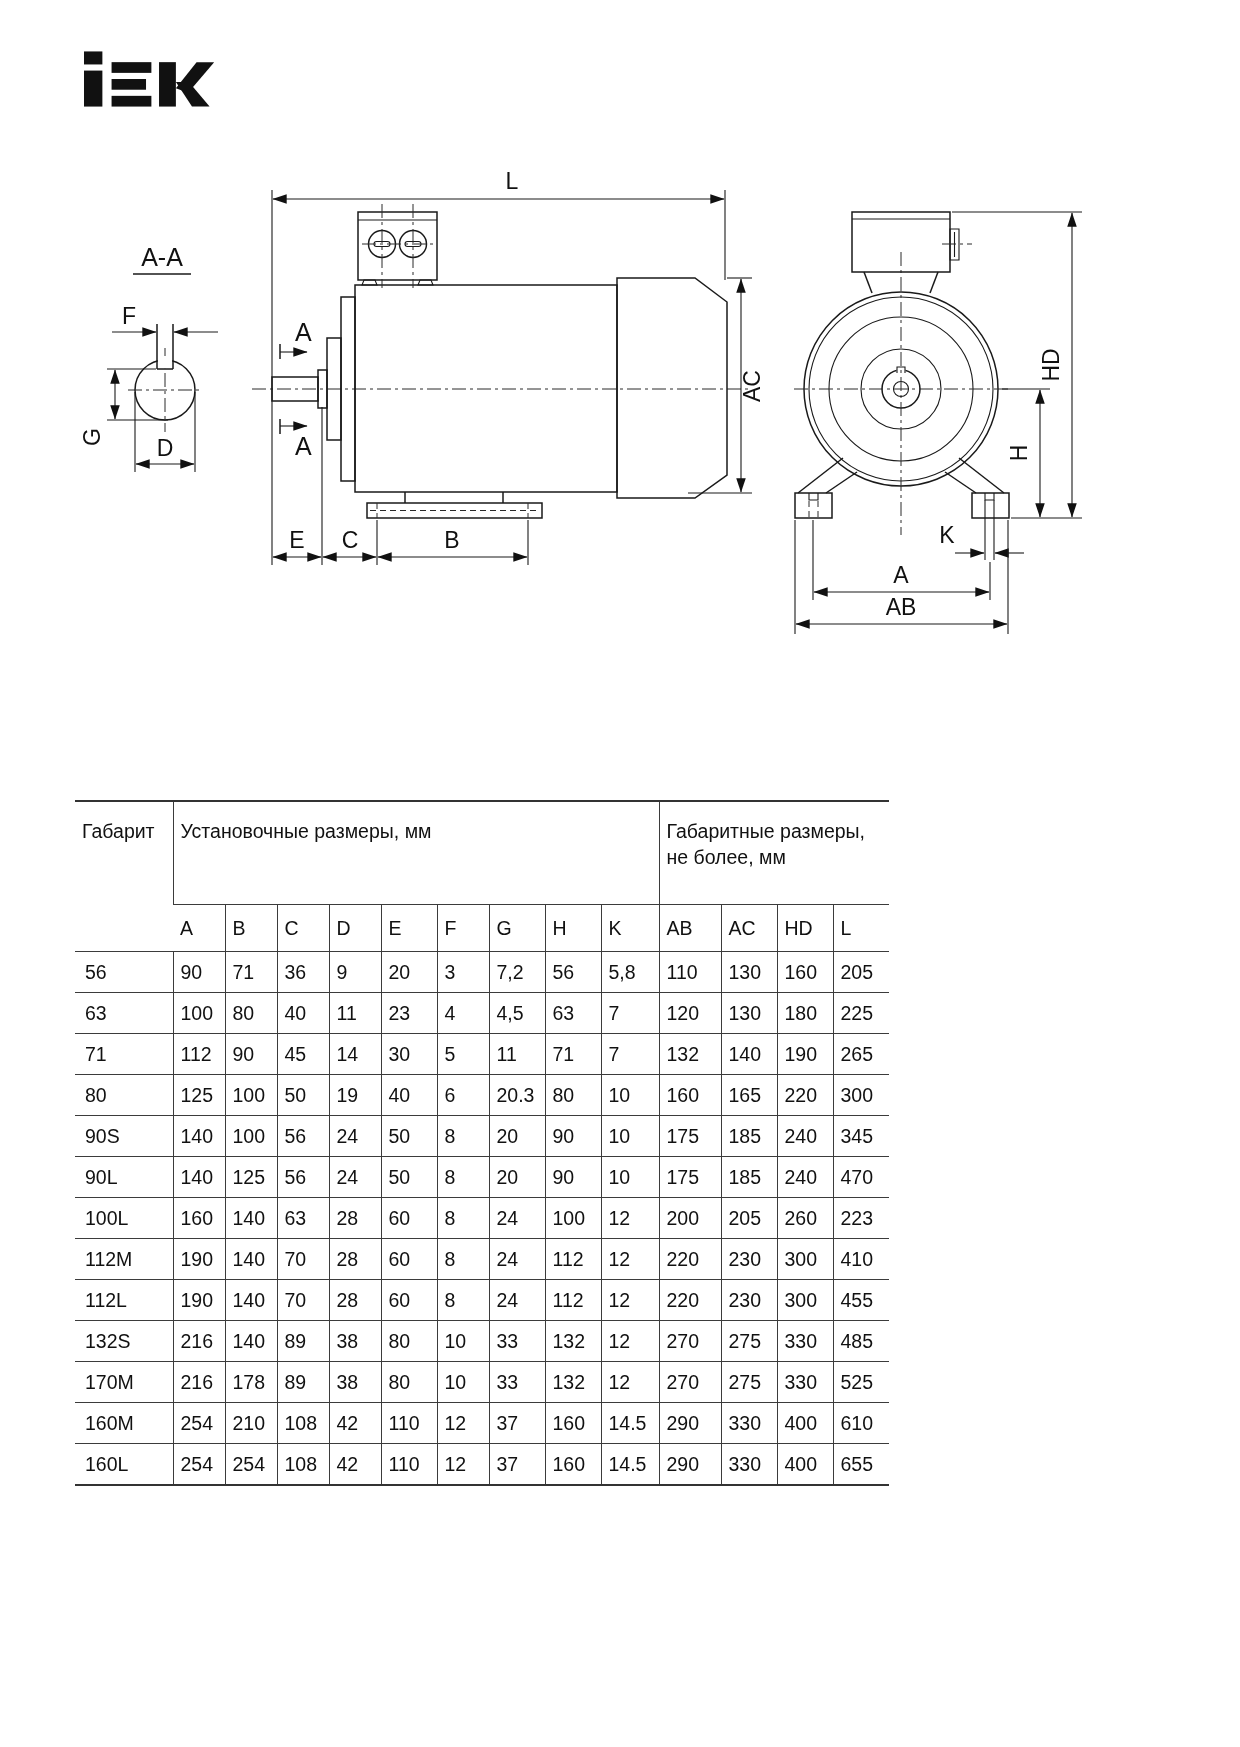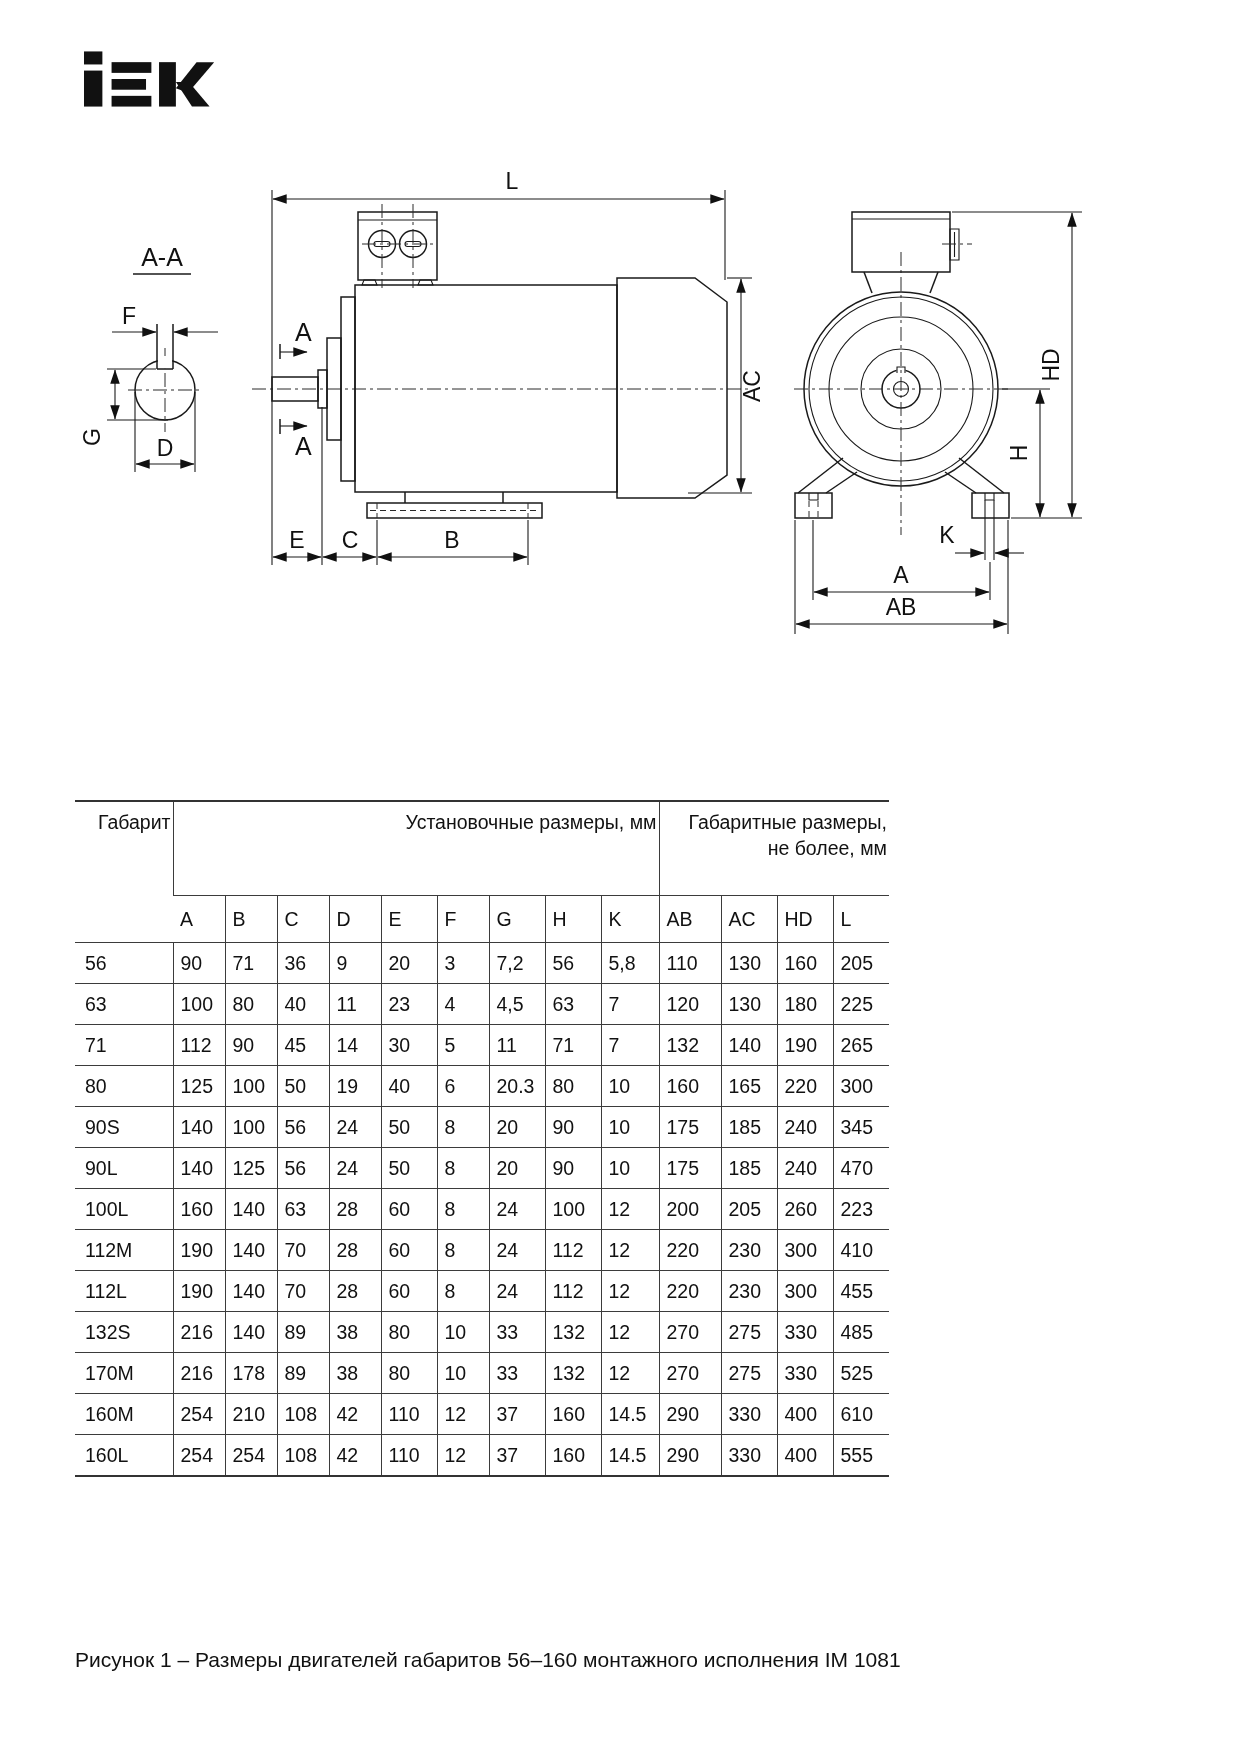--- a/index.html
+++ b/index.html
@@ -17,21 +17,21 @@
   .dim{fill:none;stroke:#1a1a1a;stroke-width:1.1;}
   .lbl{font-family:"Liberation Sans",sans-serif;font-size:23px;fill:#111;stroke:none;}
   .lbl.big{font-size:25px;}
   .mid{text-anchor:middle;}
   
   .dim-table{position:absolute;left:75px;top:800px;border-collapse:collapse;table-layout:fixed;
              border-bottom:2.2px solid #333;font-size:19.5px;}
   .dim-table td,.dim-table th{border-left:1.5px solid #3b3b3b;border-top:1.5px solid #3b3b3b;
              font-weight:normal;text-align:left;padding:0 2px 0 7px;overflow:hidden;white-space:nowrap;}
   .dim-table td:first-child,.dim-table th:first-child{border-left:none;}
-  .dim-table .h1 th{border-top:2.2px solid #333;height:86px;vertical-align:top;padding-top:7px;white-space:pre-line;line-height:1.35;text-align:right;}
+  .dim-table .h1 th{border-top:2.2px solid #333;height:86px;vertical-align:top;padding-top:16px;white-space:pre-line;line-height:1.35;}
   .dim-table .h2 th{height:46px;vertical-align:middle;}
   .dim-table tbody td{height:40px;vertical-align:middle;}
   .dim-table tbody td:first-child{padding-left:10px;}
   
   .caption{position:absolute;left:75px;top:1648px;font-size:21px;color:#111;}
 </style>
 </head>
 <body>
 
 <div class="page">
@@ -445,20 +445,19 @@
           <td>108</td>
           <td>42</td>
           <td>110</td>
           <td>12</td>
           <td>37</td>
           <td>160</td>
           <td>14.5</td>
           <td>290</td>
           <td>330</td>
           <td>400</td>
-          <td>555</td>
+          <td>655</td>
         </tr>
       </tbody>
   </table>
 
-  <div class="caption">Рисунок 1 – Размеры двигателей габаритов 56–160 монтажного исполнения  IM 1081</div>
 
 </div>
 
 </body></html>

